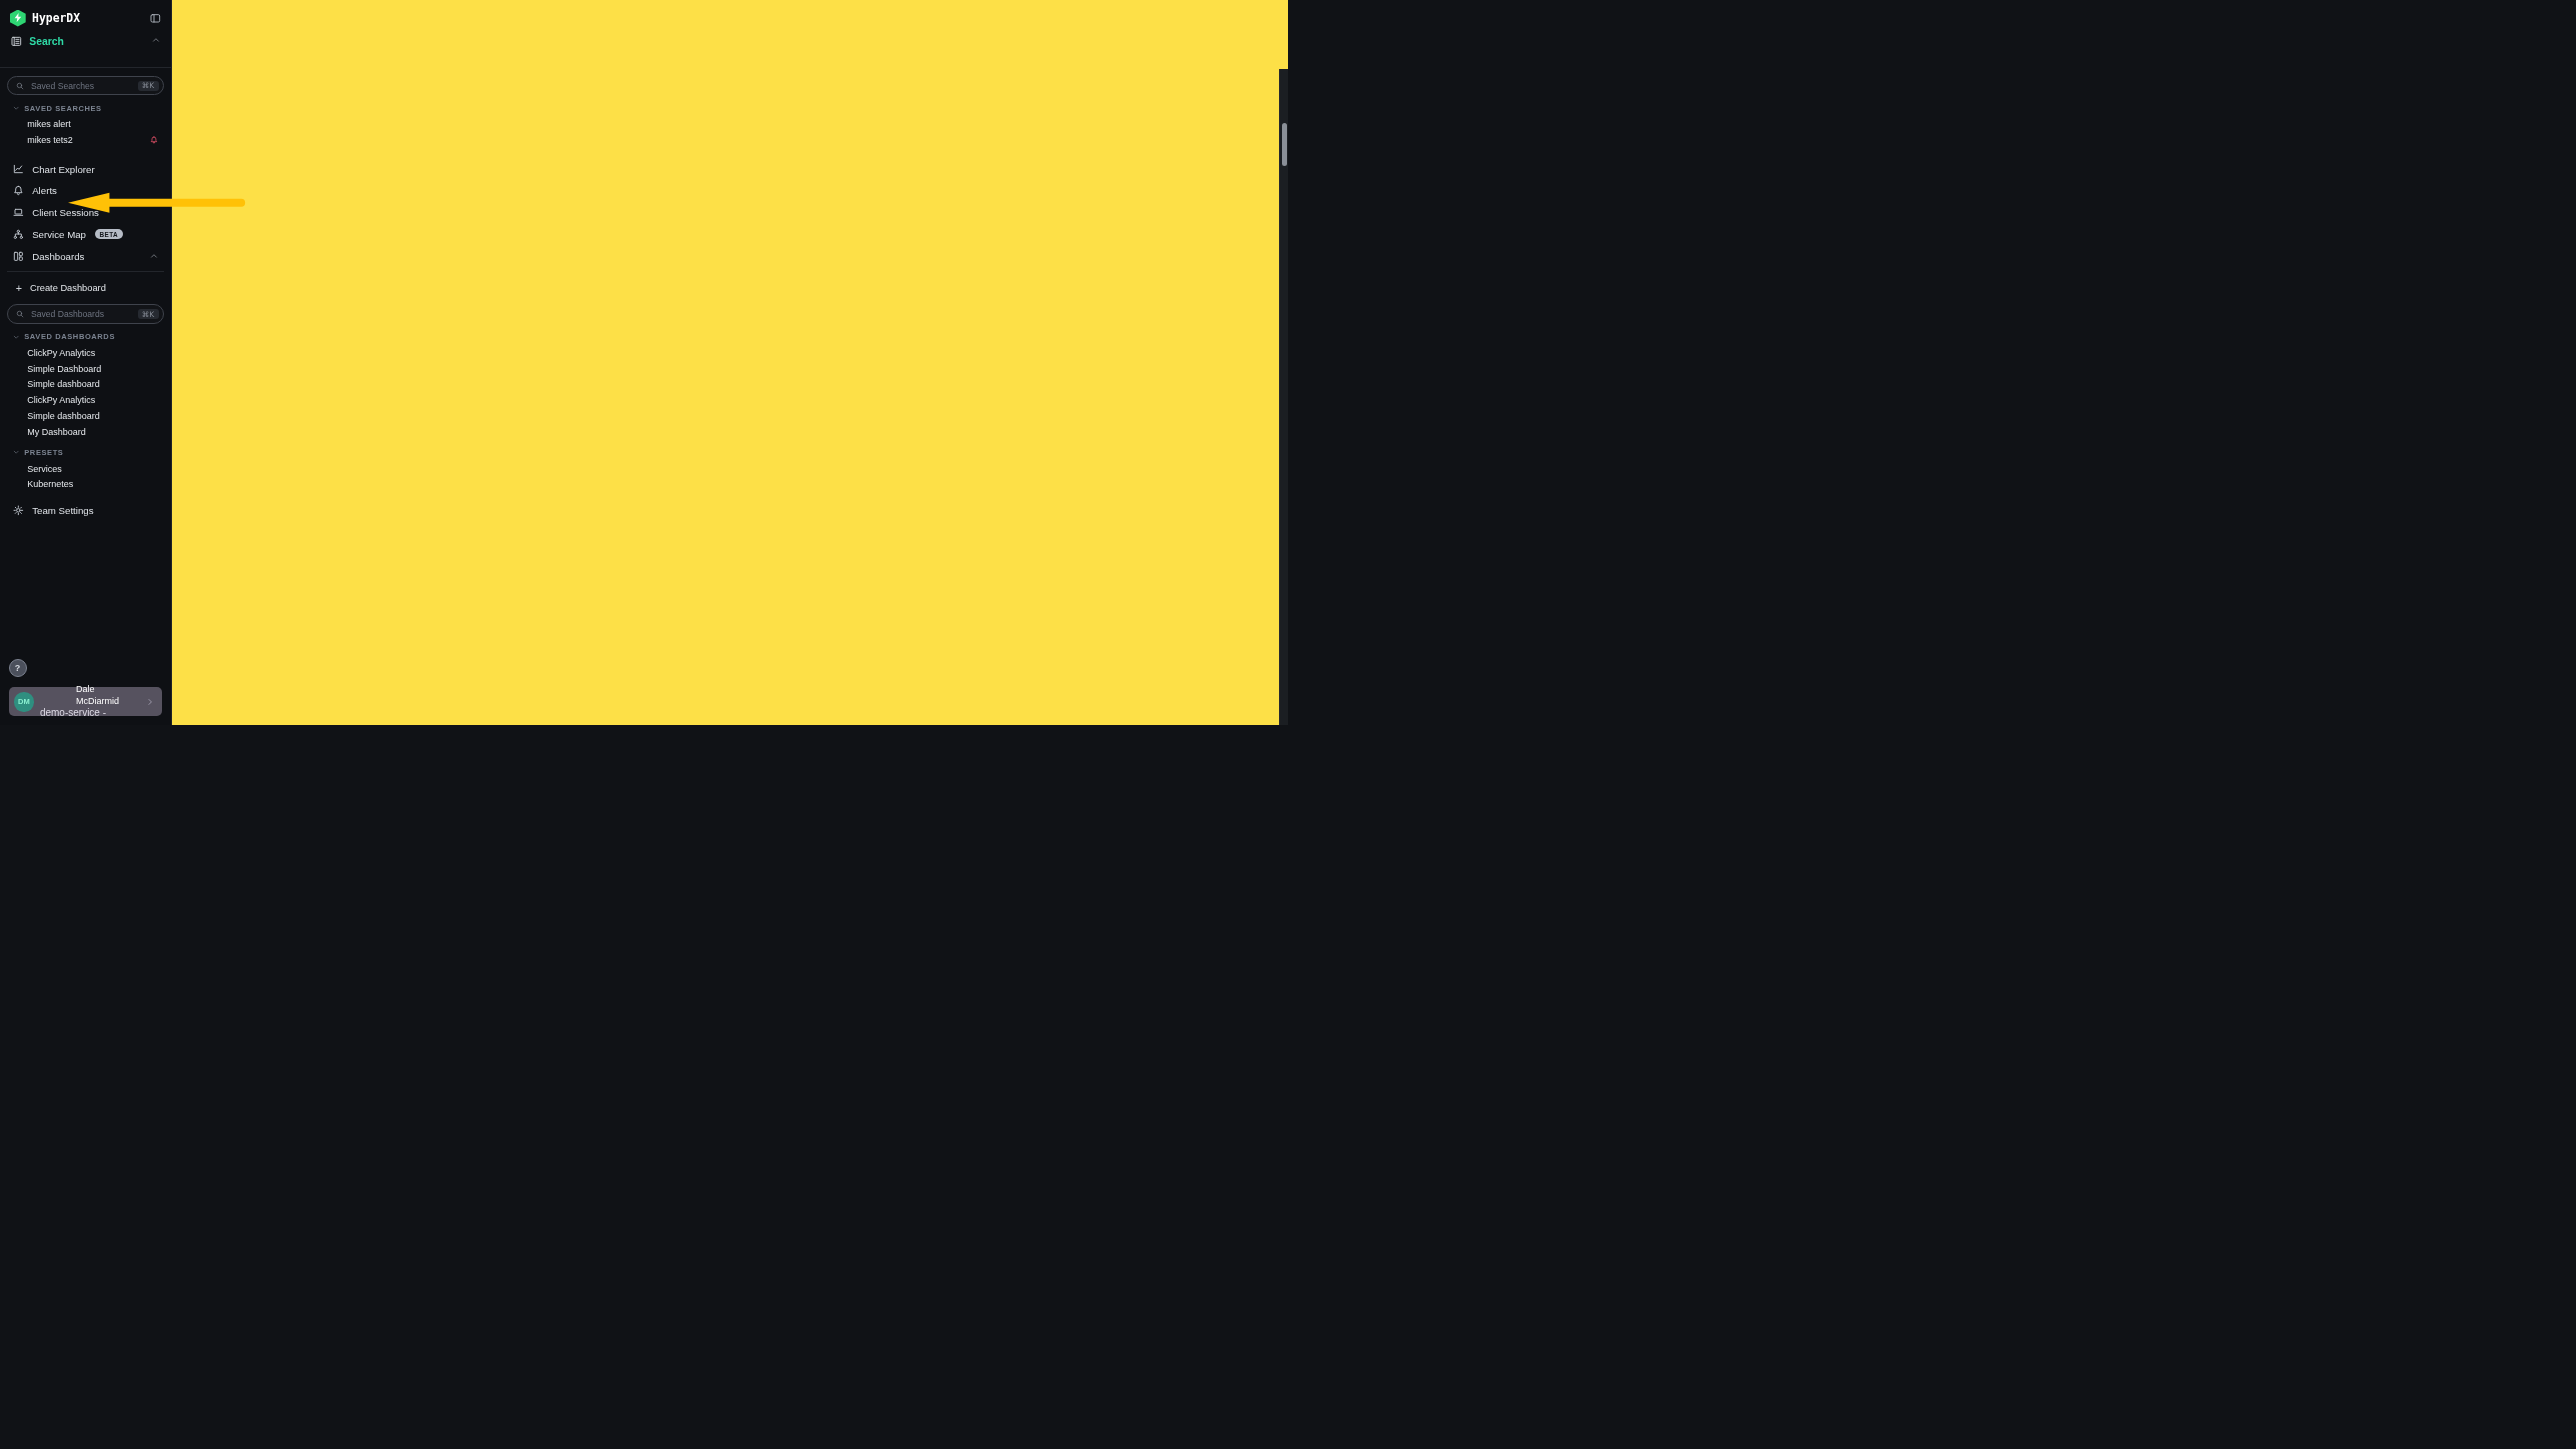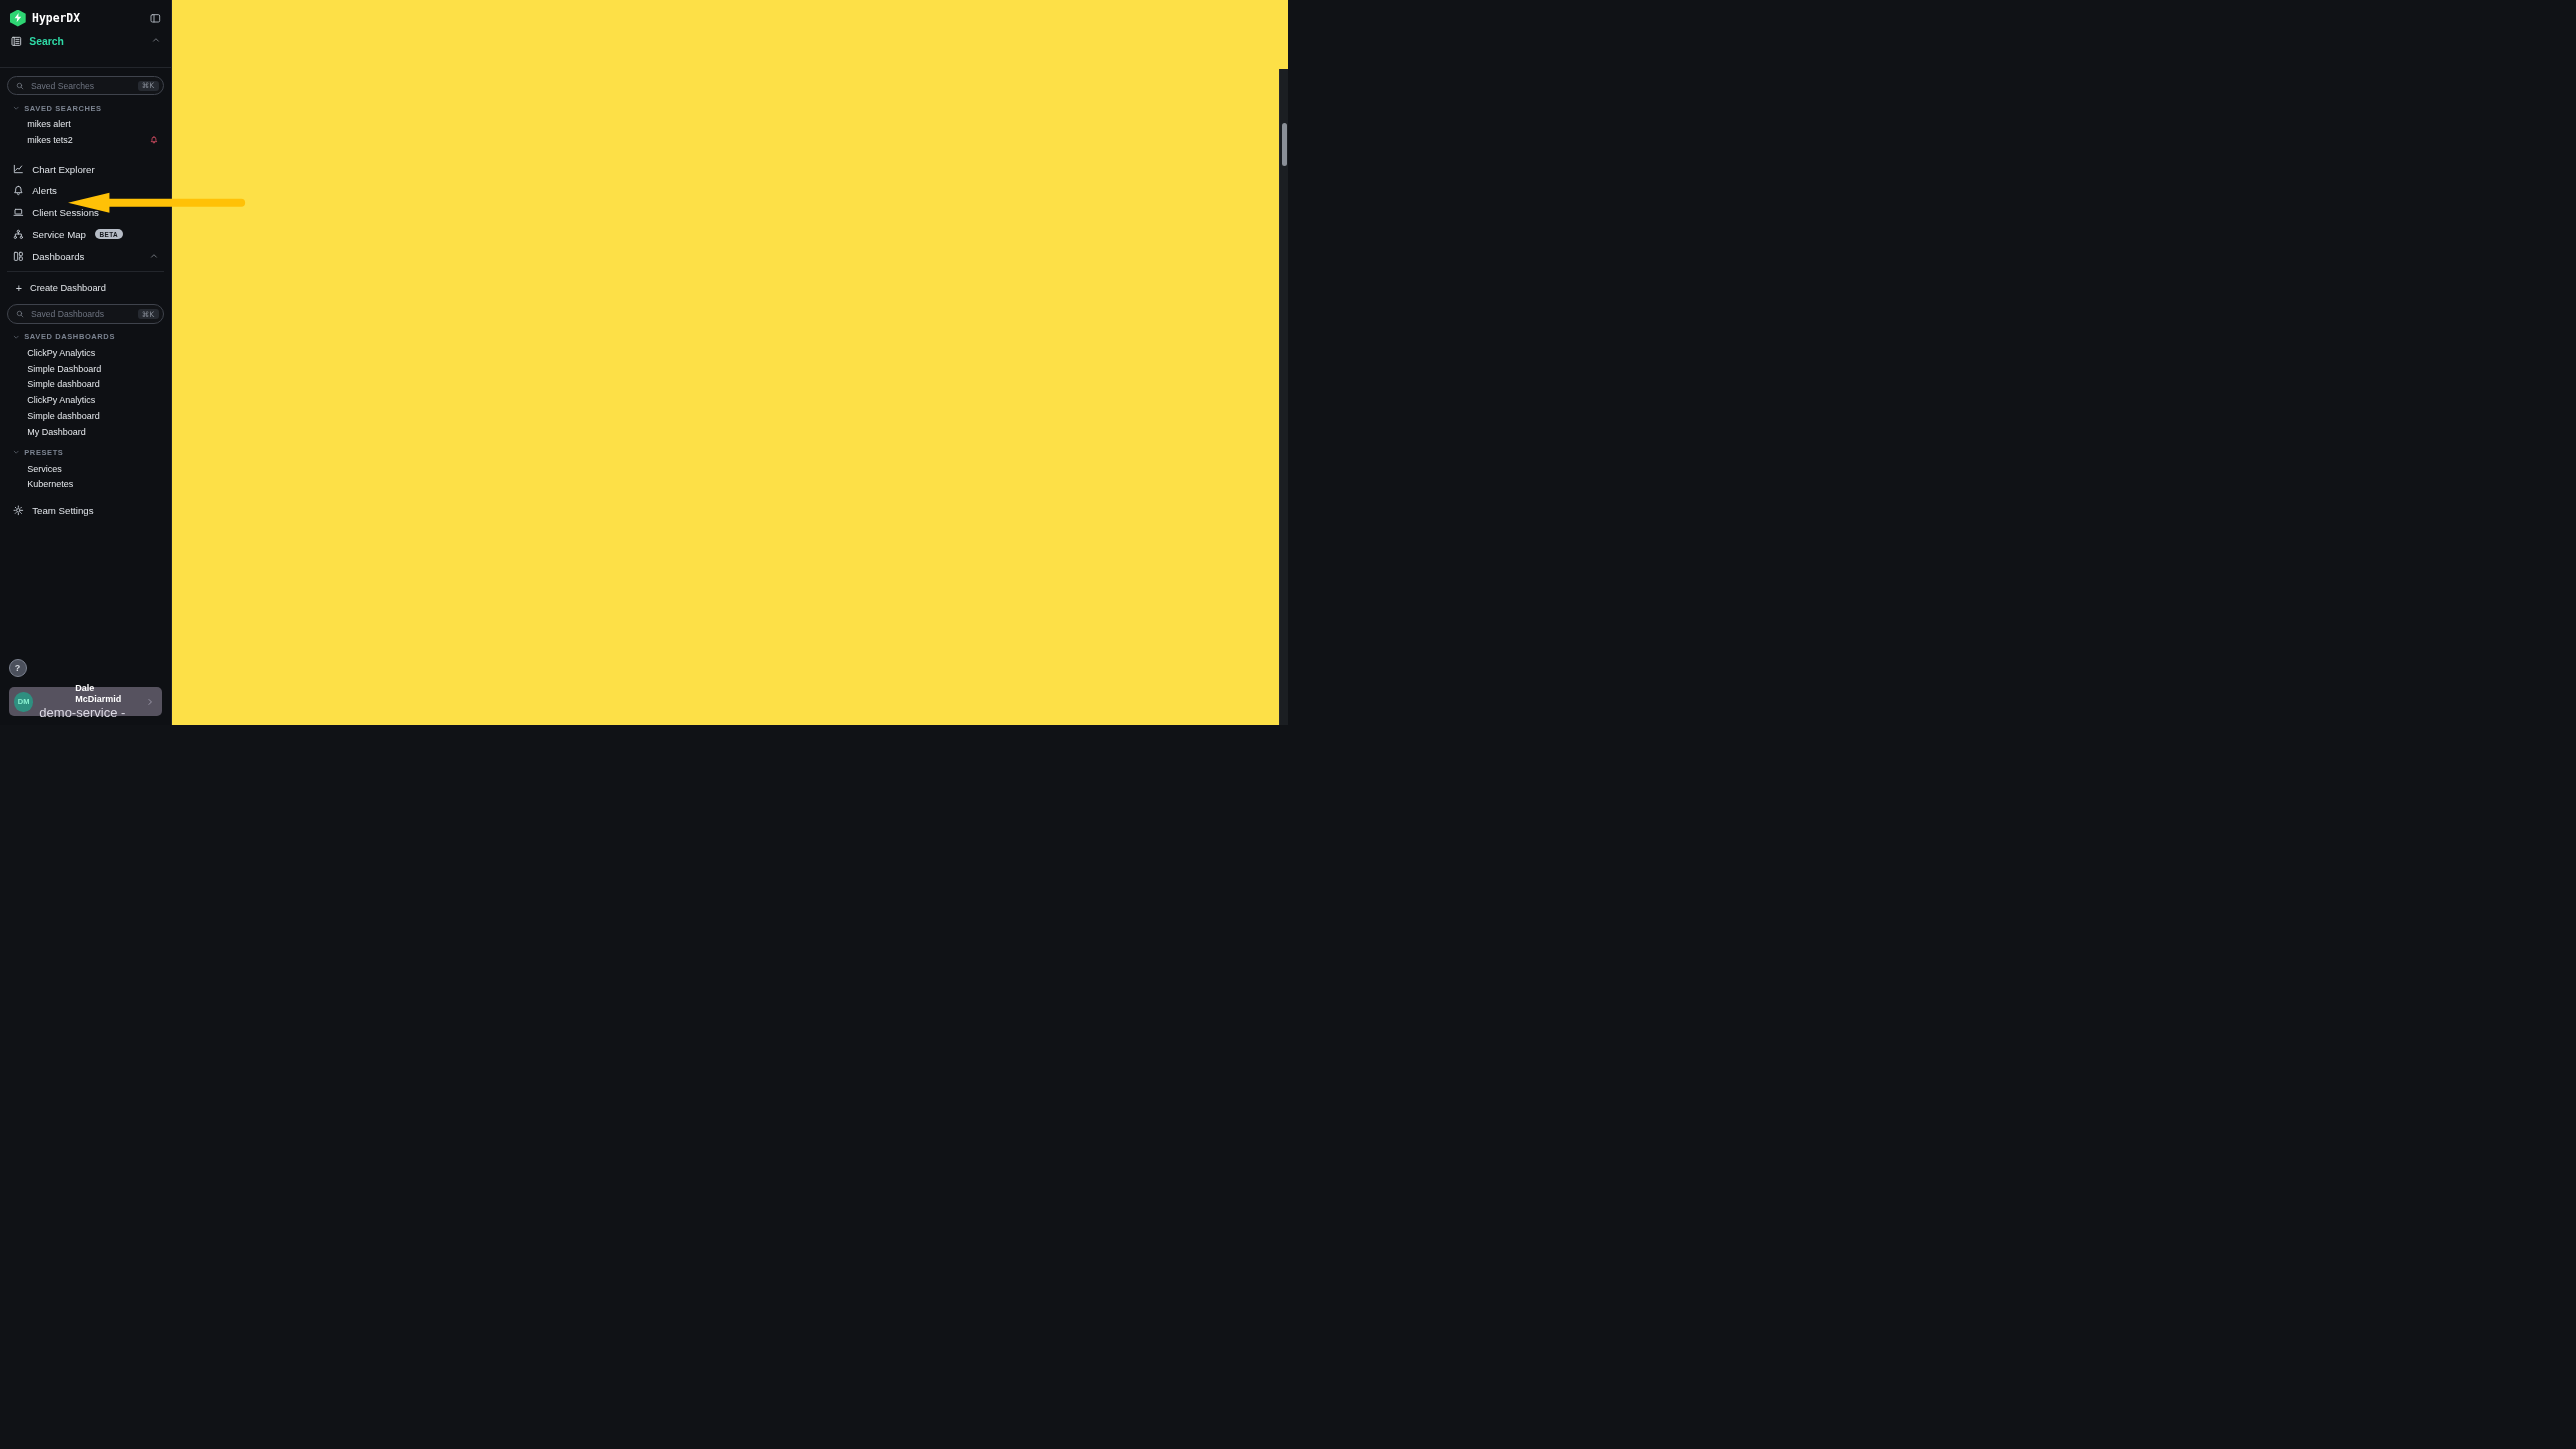--- a/index.html
+++ b/index.html
@@ -48,22 +48,22 @@
   .plus-ic{font-size:10.7px;color:#cfd4da;line-height:1;}
   .side-bottom{margin-top:auto;padding:7.2px 8.6px 8.6px 8.6px;}
   .help-circle{width:18px;height:18px;border-radius:50%;background:#4b505c;border:0.7px solid #7c8290;
                color:#d6dae0;display:flex;align-items:center;justify-content:center;
                font-size:9px;font-weight:bold;margin-bottom:10px;}
   .user-card{background:#56525f;border-radius:5px;height:29px;display:flex;align-items:center;
              gap:6.4px;padding:0 8.6px 0 5.7px;}
   .avatar{width:19.3px;height:19.3px;border-radius:50%;background:#2f8f80;color:#8af0d0;display:flex;
           align-items:center;justify-content:center;font-size:7.5px;font-weight:bold;}
   .user-meta{display:flex;flex-direction:column;line-height:1.25;}
-  .user-name{font-size:9px;font-weight:bold;color:#fff;padding-left:36px;}
-  .user-sub{font-size:13px;color:#dcd9e4;}
+  .user-name{font-size:9px;font-weight:normal;color:#fff;padding-left:36px;}
+  .user-sub{font-size:10px;color:#dcd9e4;}
   .user-card .chev{margin-left:auto;color:#b9b4c8;}
 
   .vscroll{position:absolute;right:0;top:69px;bottom:0;width:9.3px;background:#1b1e22;
            border-left:0.7px solid #26292e;}
   .vthumb{position:absolute;top:54px;left:1.8px;width:5.7px;height:43px;background:#8a8f97;border-radius:2.9px;}
 
   .arrow-overlay{position:absolute;left:68px;top:192px;z-index:50;}
 </style>
 </head>
 <body>

